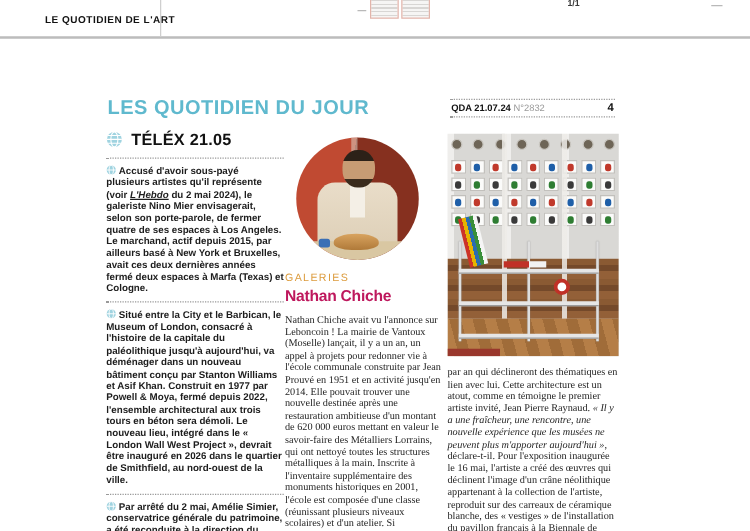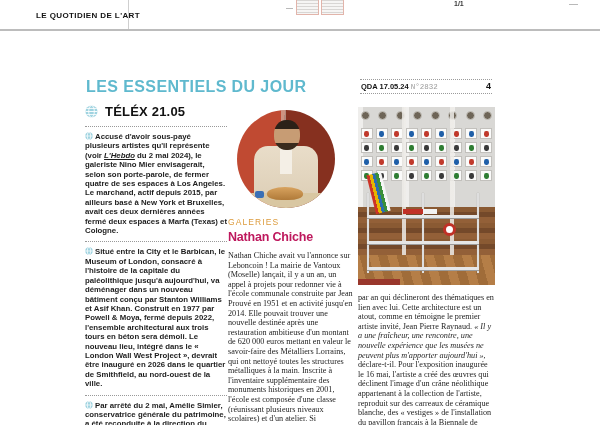--- a/index.html
+++ b/index.html
@@ -21,21 +21,21 @@
   .dash2{left:569px;top:4px;width:9px;}
 
   
   .section-title{position:absolute;left:86px;top:78px;font-size:16px;font-weight:bold;
                  letter-spacing:.4px;color:#5fb9ce;white-space:nowrap;}
   .issue-block{position:absolute;left:360px;top:79px;width:130px;
                border-top:1px dotted #9b9b9b;border-bottom:1px dotted #9b9b9b;
                display:flex;justify-content:space-between;align-items:center;
                padding:1px 1px 2px 1px;}
   .issue-ref{font-size:7.5px;font-weight:bold;color:#121212;white-space:nowrap;}
-  .issue-number{font-size:7.5px;font-weight:normal;color:#9a9a9a;font-family:Liberation Mono, monospace;}
+  .issue-number{font-size:7.5px;font-weight:normal;color:#9a9a9a;}
   .page-number{font-size:9px;font-weight:bold;color:#121212;}
 
   
   .telex{position:absolute;left:85px;top:104px;width:142px;}
   .telex-header{display:flex;align-items:center;gap:5px;padding-bottom:7px;
                 border-bottom:1px dotted #999;}
   .telex-title{font-size:13px;font-weight:bold;letter-spacing:.2px;color:#121212;white-space:nowrap;}
   .telex-list{list-style:none;margin:0;padding:0;}
   .telex-item{padding:5px 0 6px 0;border-bottom:1px dotted #999;
               font-size:7.8px;line-height:9.4px;font-weight:bold;color:#1d1d1d;
@@ -107,24 +107,24 @@
     <div class="vdiv"></div>
     <div class="thumb">
       <div class="thumb-page"></div>
       <div class="thumb-page"></div>
     </div>
     <span class="page-ind">1/1</span>
     <div class="ui-dash dash1"></div>
     <div class="ui-dash dash2"></div>
   </div>
 
-  <div class="section-title">LES ESSENTIELS DU JOUR</div>
+  <div class="section-title">LES QUOTIDIEN DU JOUR</div>
   <div class="issue-block">
     <span class="issue-ref">
-      <span>QDA 17.05.24</span>
+      <span>QDA 21.07.24</span>
       <span class="issue-number">N°2832</span>
     </span>
     <span class="page-number">4</span>
   </div>
 
   <div class="telex">
     <div class="telex-header">
       <svg class="globe" width="13" height="13" viewBox="0 0 13 13">
         <circle cx="6.5" cy="6.5" r="6" fill="#9fd3e0"></circle>
         <ellipse cx="6.5" cy="6.5" rx="2.8" ry="6" fill="none" stroke="#ffffff" stroke-width="0.9"></ellipse>

